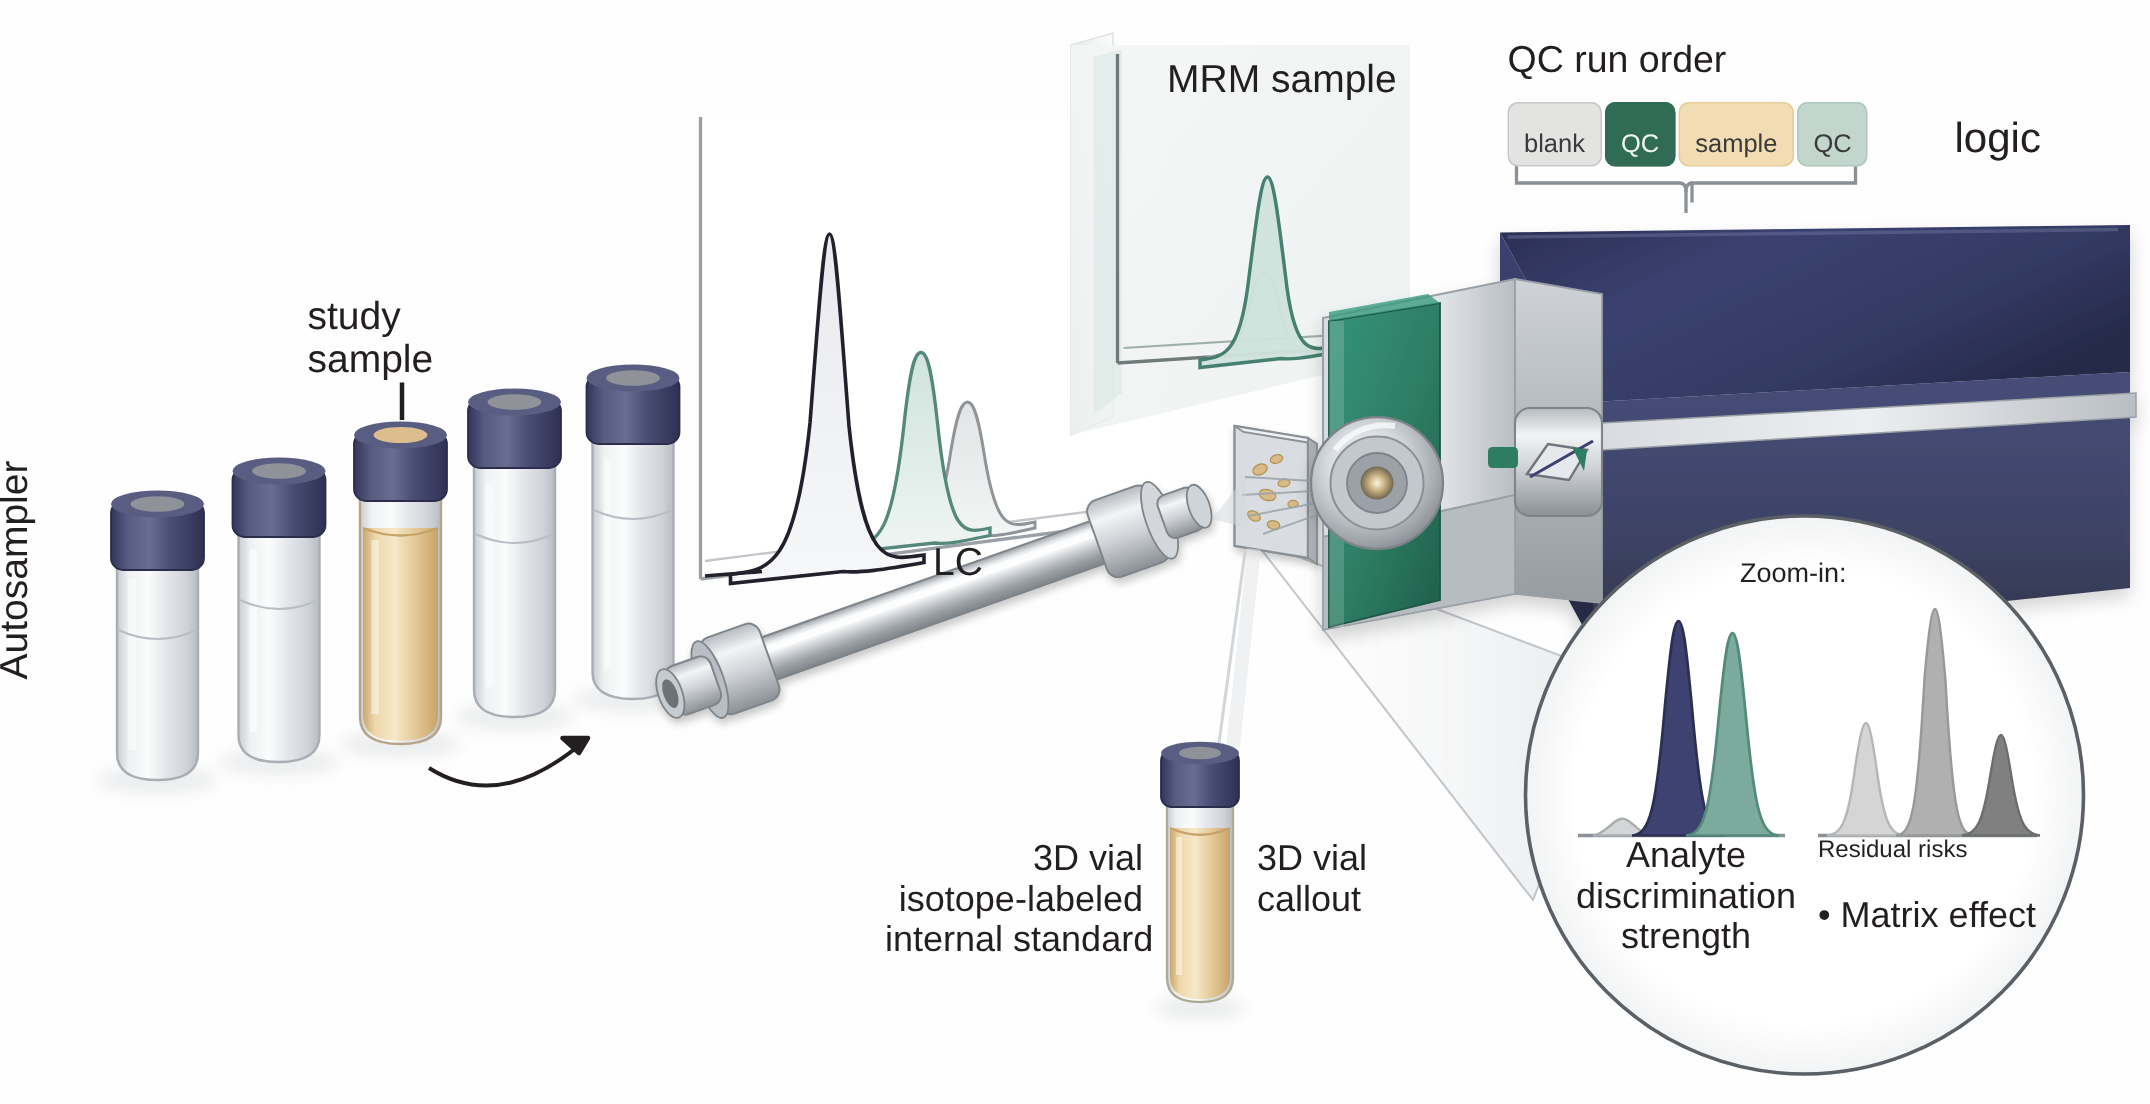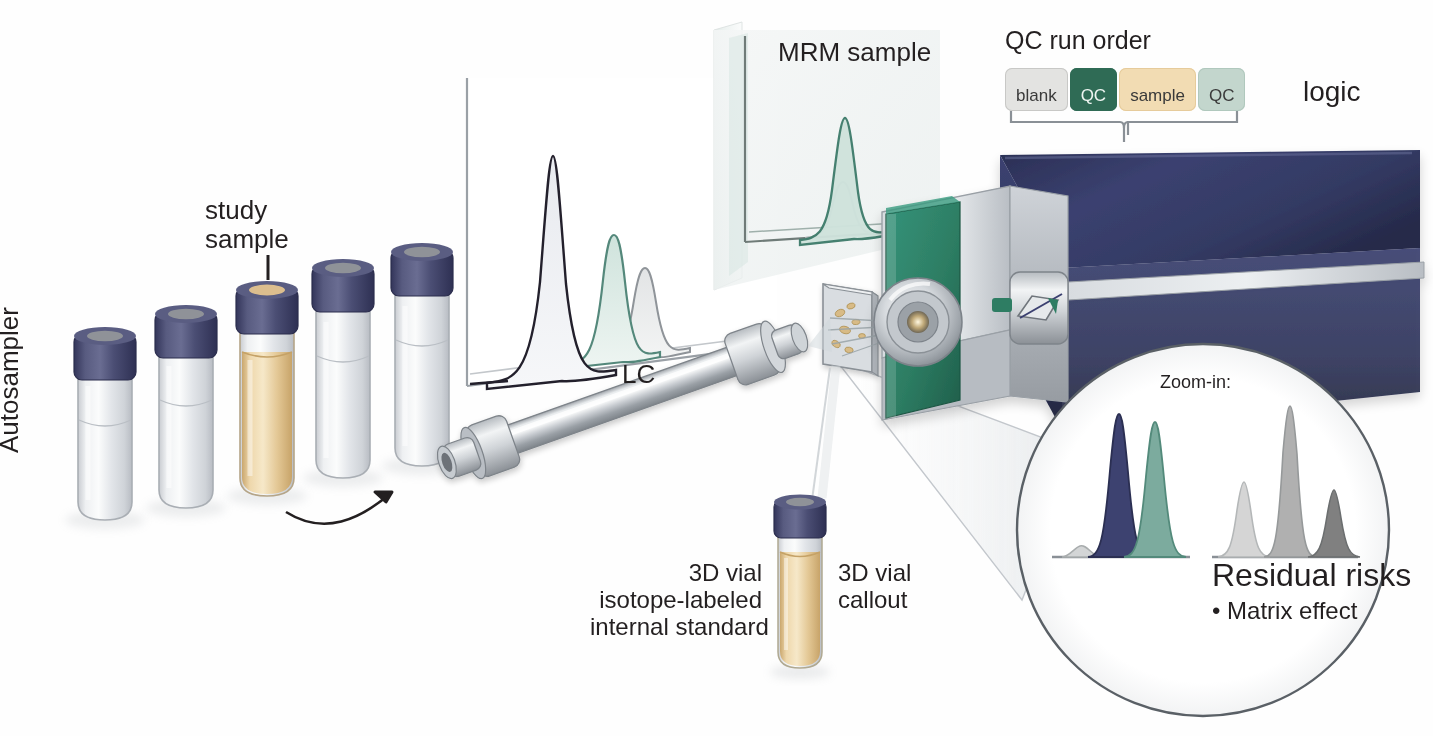--- a/index.html
+++ b/index.html
@@ -77,21 +77,21 @@
     margin-left: 12px;
   }
   #label-analyte {
     left: 1040px; top: 558px;
     width: 168px; text-align: center;
     font-size: 24px;
   }
   #label-risks-title {
     left: 1212px; top: 558px;
     width: 180px;
-    font-size: 32px;
+    font-size: 16px;
   }
   #label-risk-1 {
     left: 1212px; top: 586px;
     width: 190px;
     font-size: 24px;
     margin-top: 12px;
   }
   #label-risk-2 {
     left: 1212px; top: 614px;
     width: 190px;
@@ -504,19 +504,22 @@
 
   <div class="lbl" id="label-3dvial-is">3D vial
 isotope-labeled
 internal standard</div>
 
   <div class="lbl" id="label-3dvial-callout">3D vial
 callout</div>
 
   <div class="lbl" id="label-zoomin">Zoom-in:</div>
 
+  <div class="lbl" id="label-analyte">Analyte
+discrimination
+strength</div>
 
   <div class="lbl" id="label-risks-title">Residual risks</div>
 
   <div class="lbl" id="label-risk-1">• Matrix effect</div>
 
 
 </div>
 
 </body></html>

